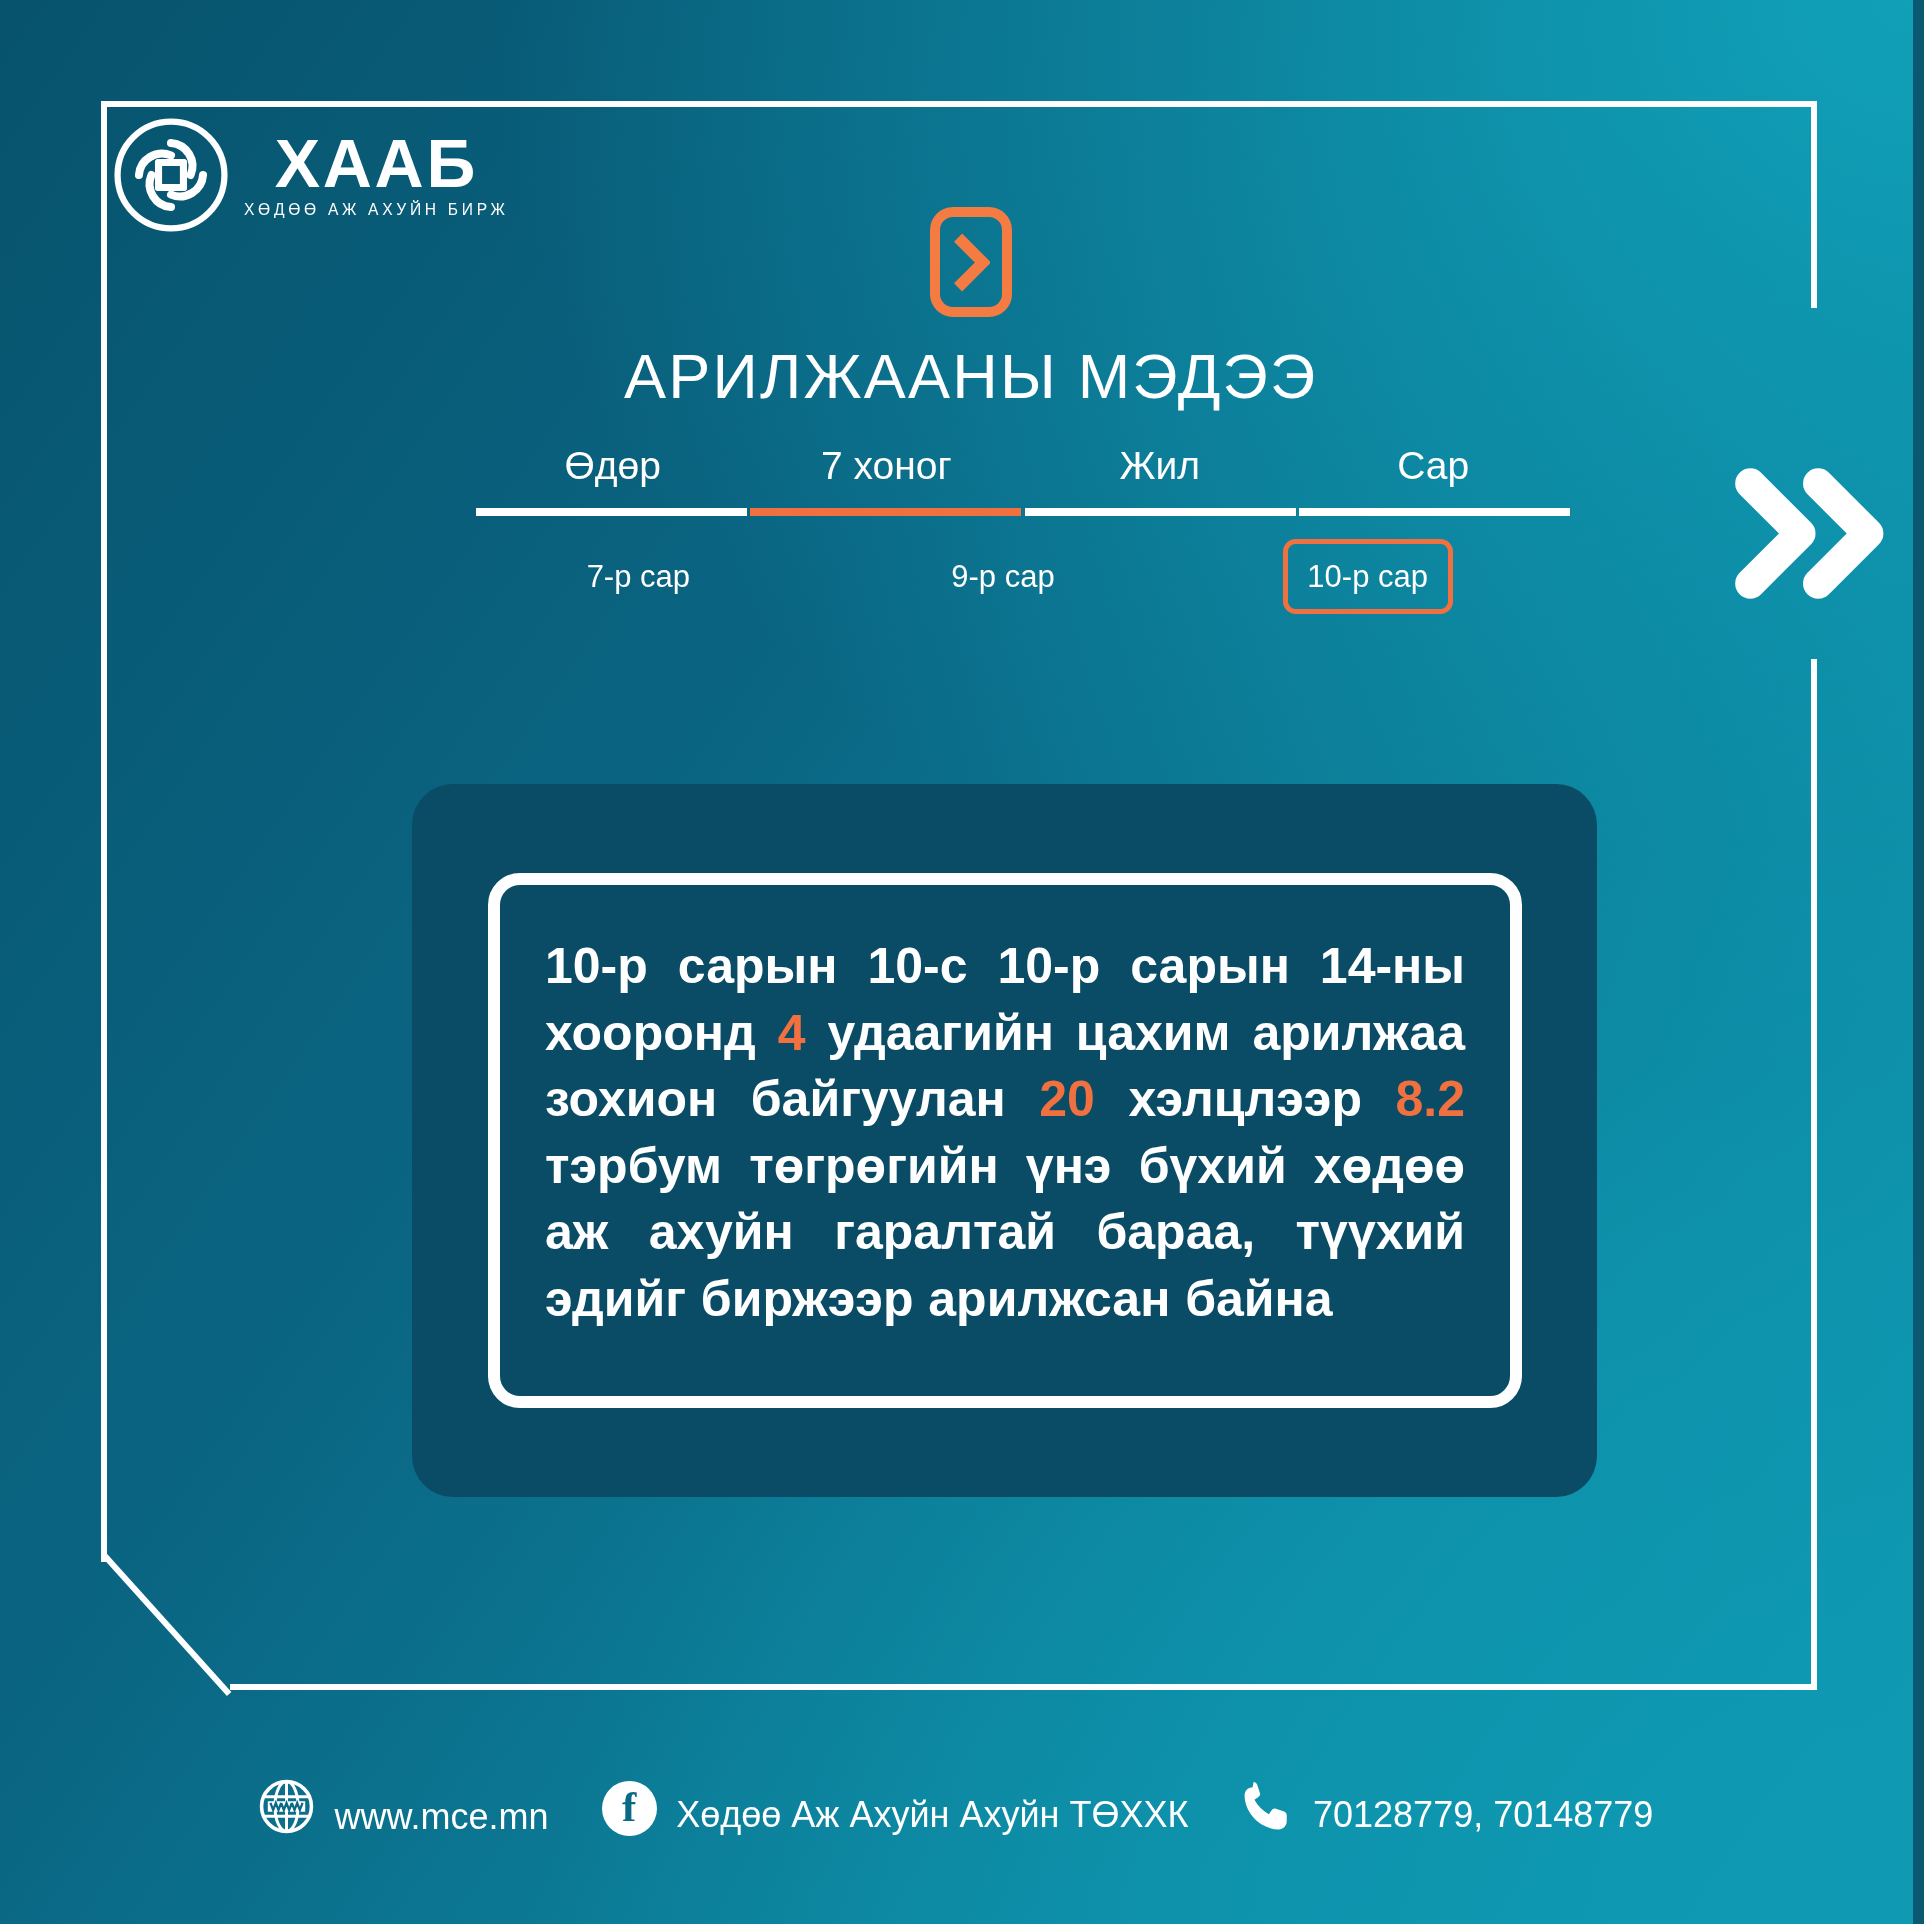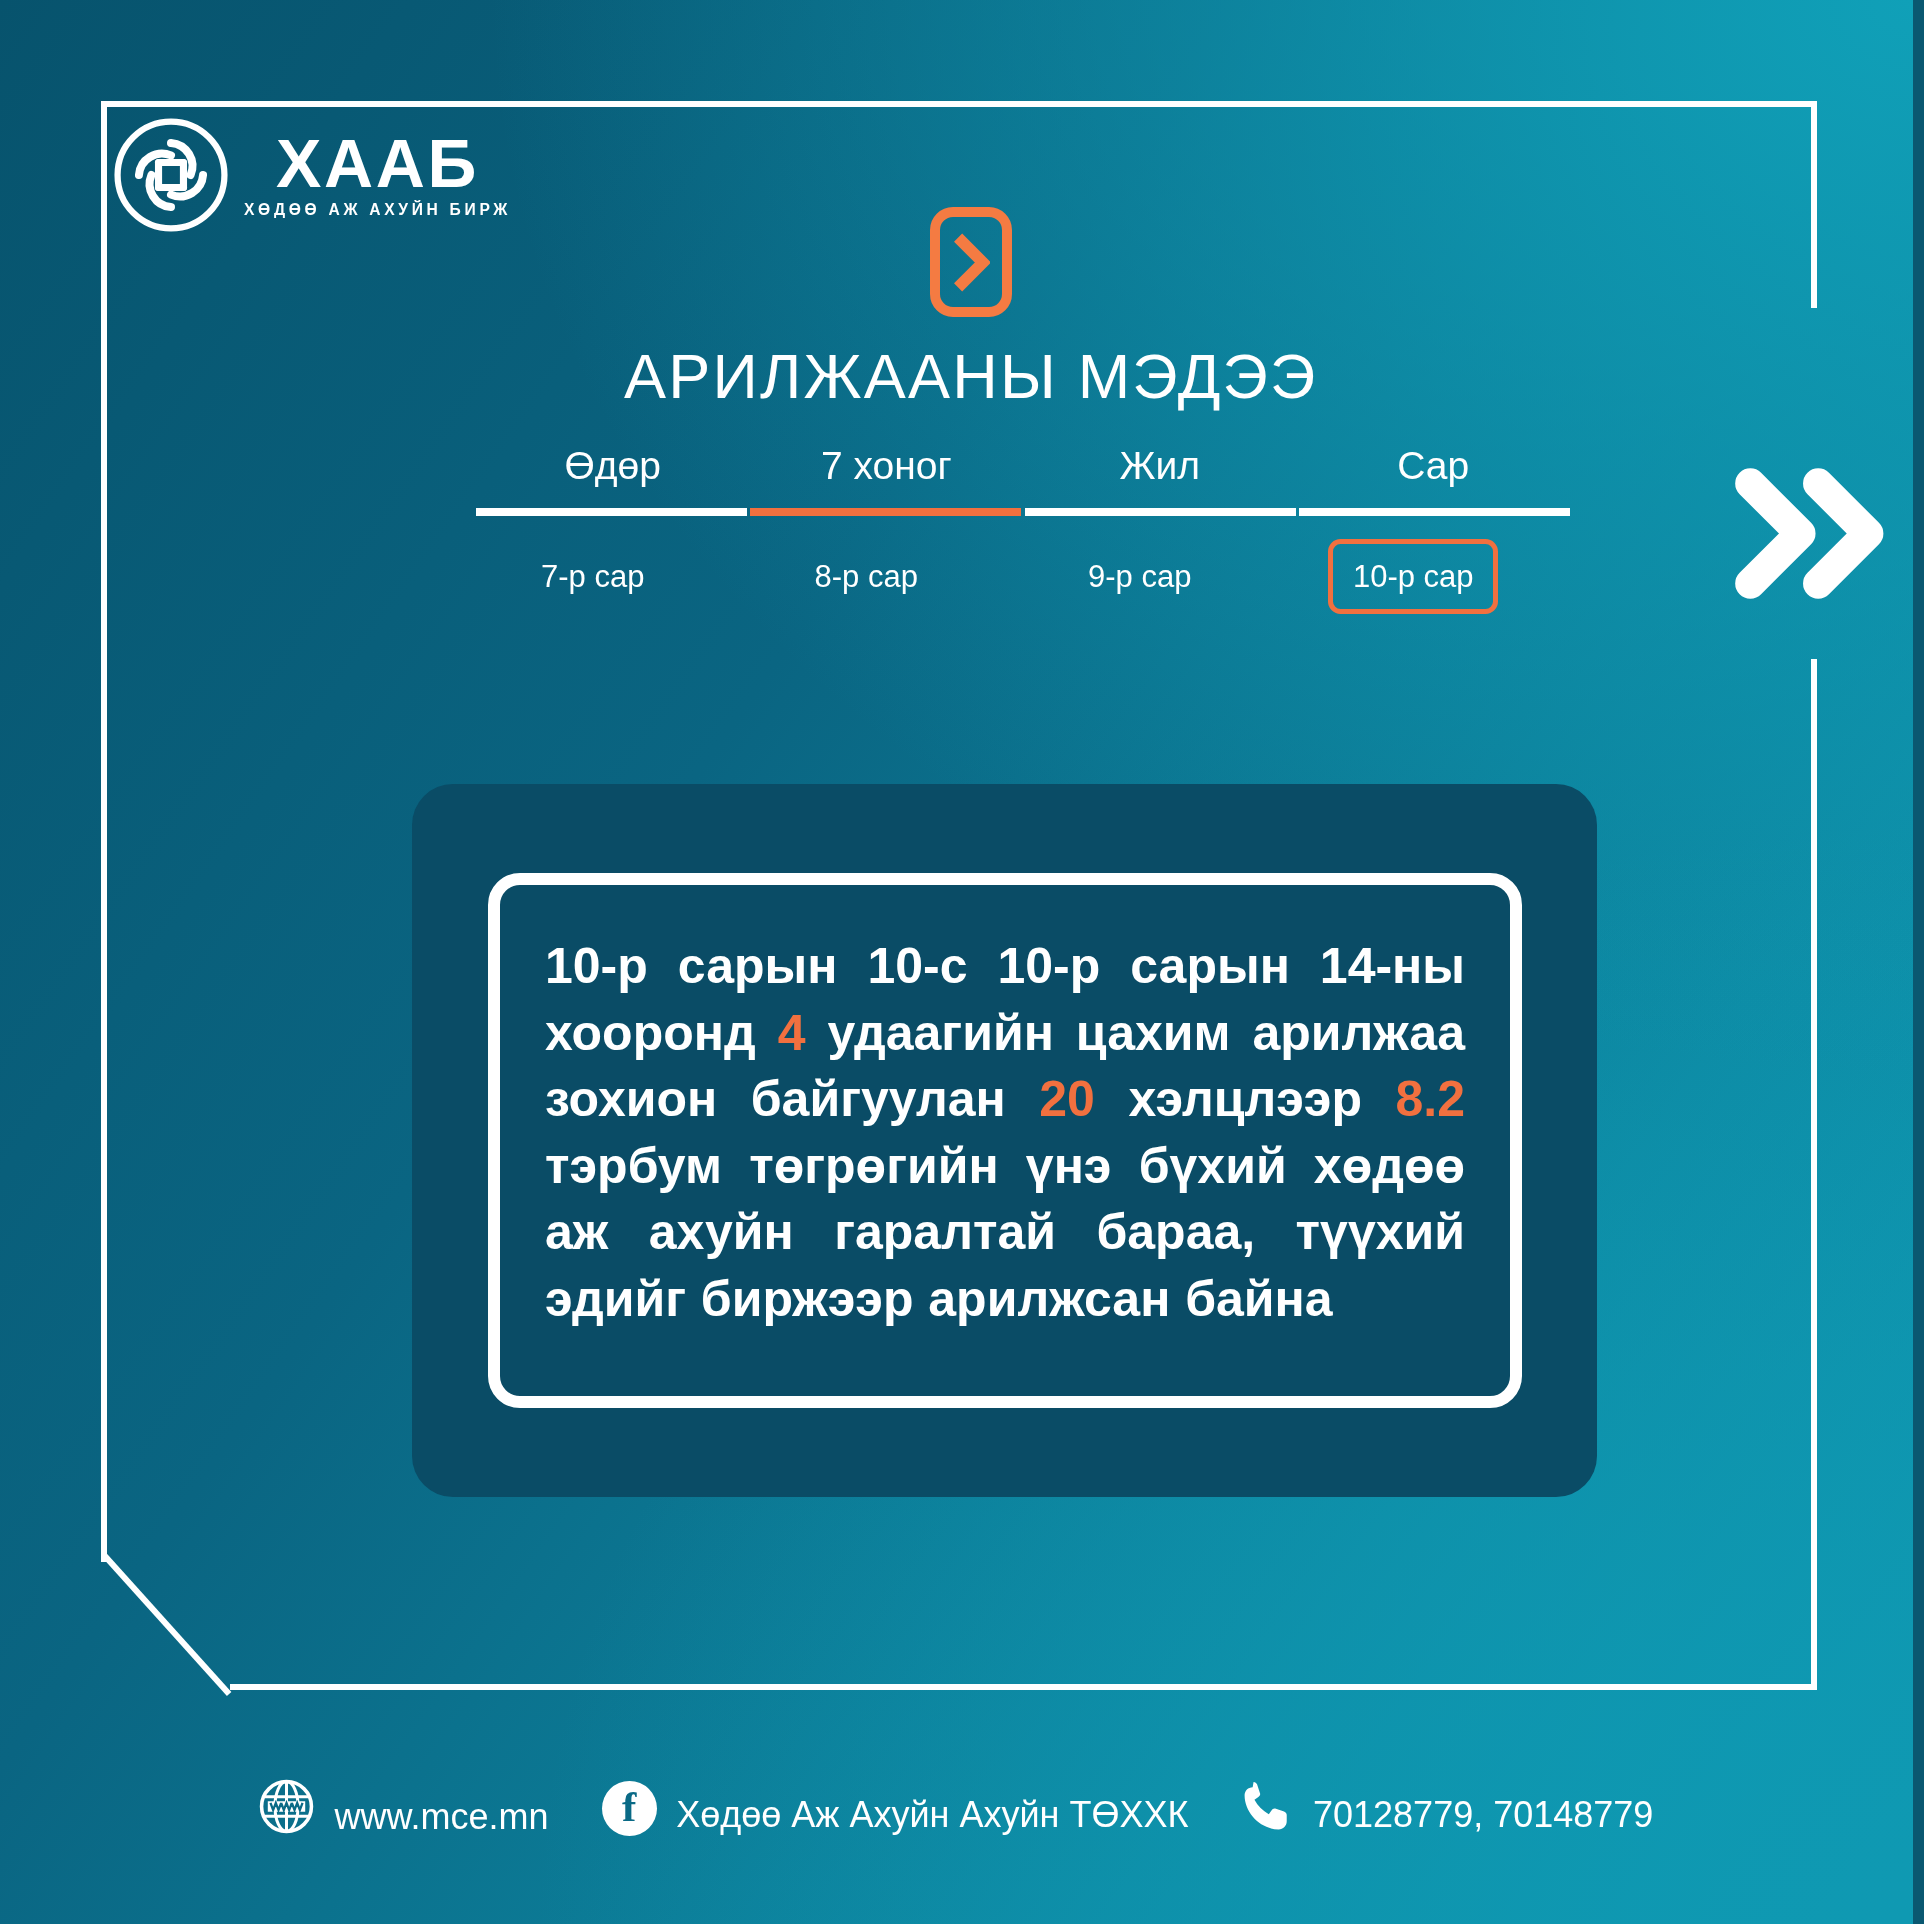--- a/index.html
+++ b/index.html
@@ -54,21 +54,21 @@
   .logo-word {
     color: #ffffff;
     font-size: 68px;
     font-weight: bold;
     letter-spacing: 2.7px;
     line-height: 0.95;
   }
   .logo-sub {
     color: #ffffff;
     font-size: 15.6px;
-    font-weight: bold;
+    font-weight: normal;
     letter-spacing: 3.7px;
     margin-top: 6.2px;
   }
 
   
   .title-row {
     position: absolute;
     left: 624px;
     top: 207px;
     display: flex;
@@ -284,23 +284,20 @@
       <div class="tab-bar"></div>
       <div class="tab-bar"></div>
     </div>
   </div>
 
   <div class="months">
     <div class="month-cell">
       <div class="month-chip">7-р сар</div>
     </div>
     <div class="month-cell">
-      <div class="month-chip">8-р сар</div>
-    </div>
-    <div class="month-cell">
       <div class="month-chip">9-р сар</div>
     </div>
     <div class="month-cell">
       <div class="month-chip selected">10-р сар</div>
     </div>
   </div>
 
   <span class="chevrons">
     <svg width="175" height="175" viewBox="0 0 196 196" aria-hidden="true">
       <g fill="none" stroke="#ffffff" stroke-width="34" stroke-linecap="round" stroke-linejoin="round">

